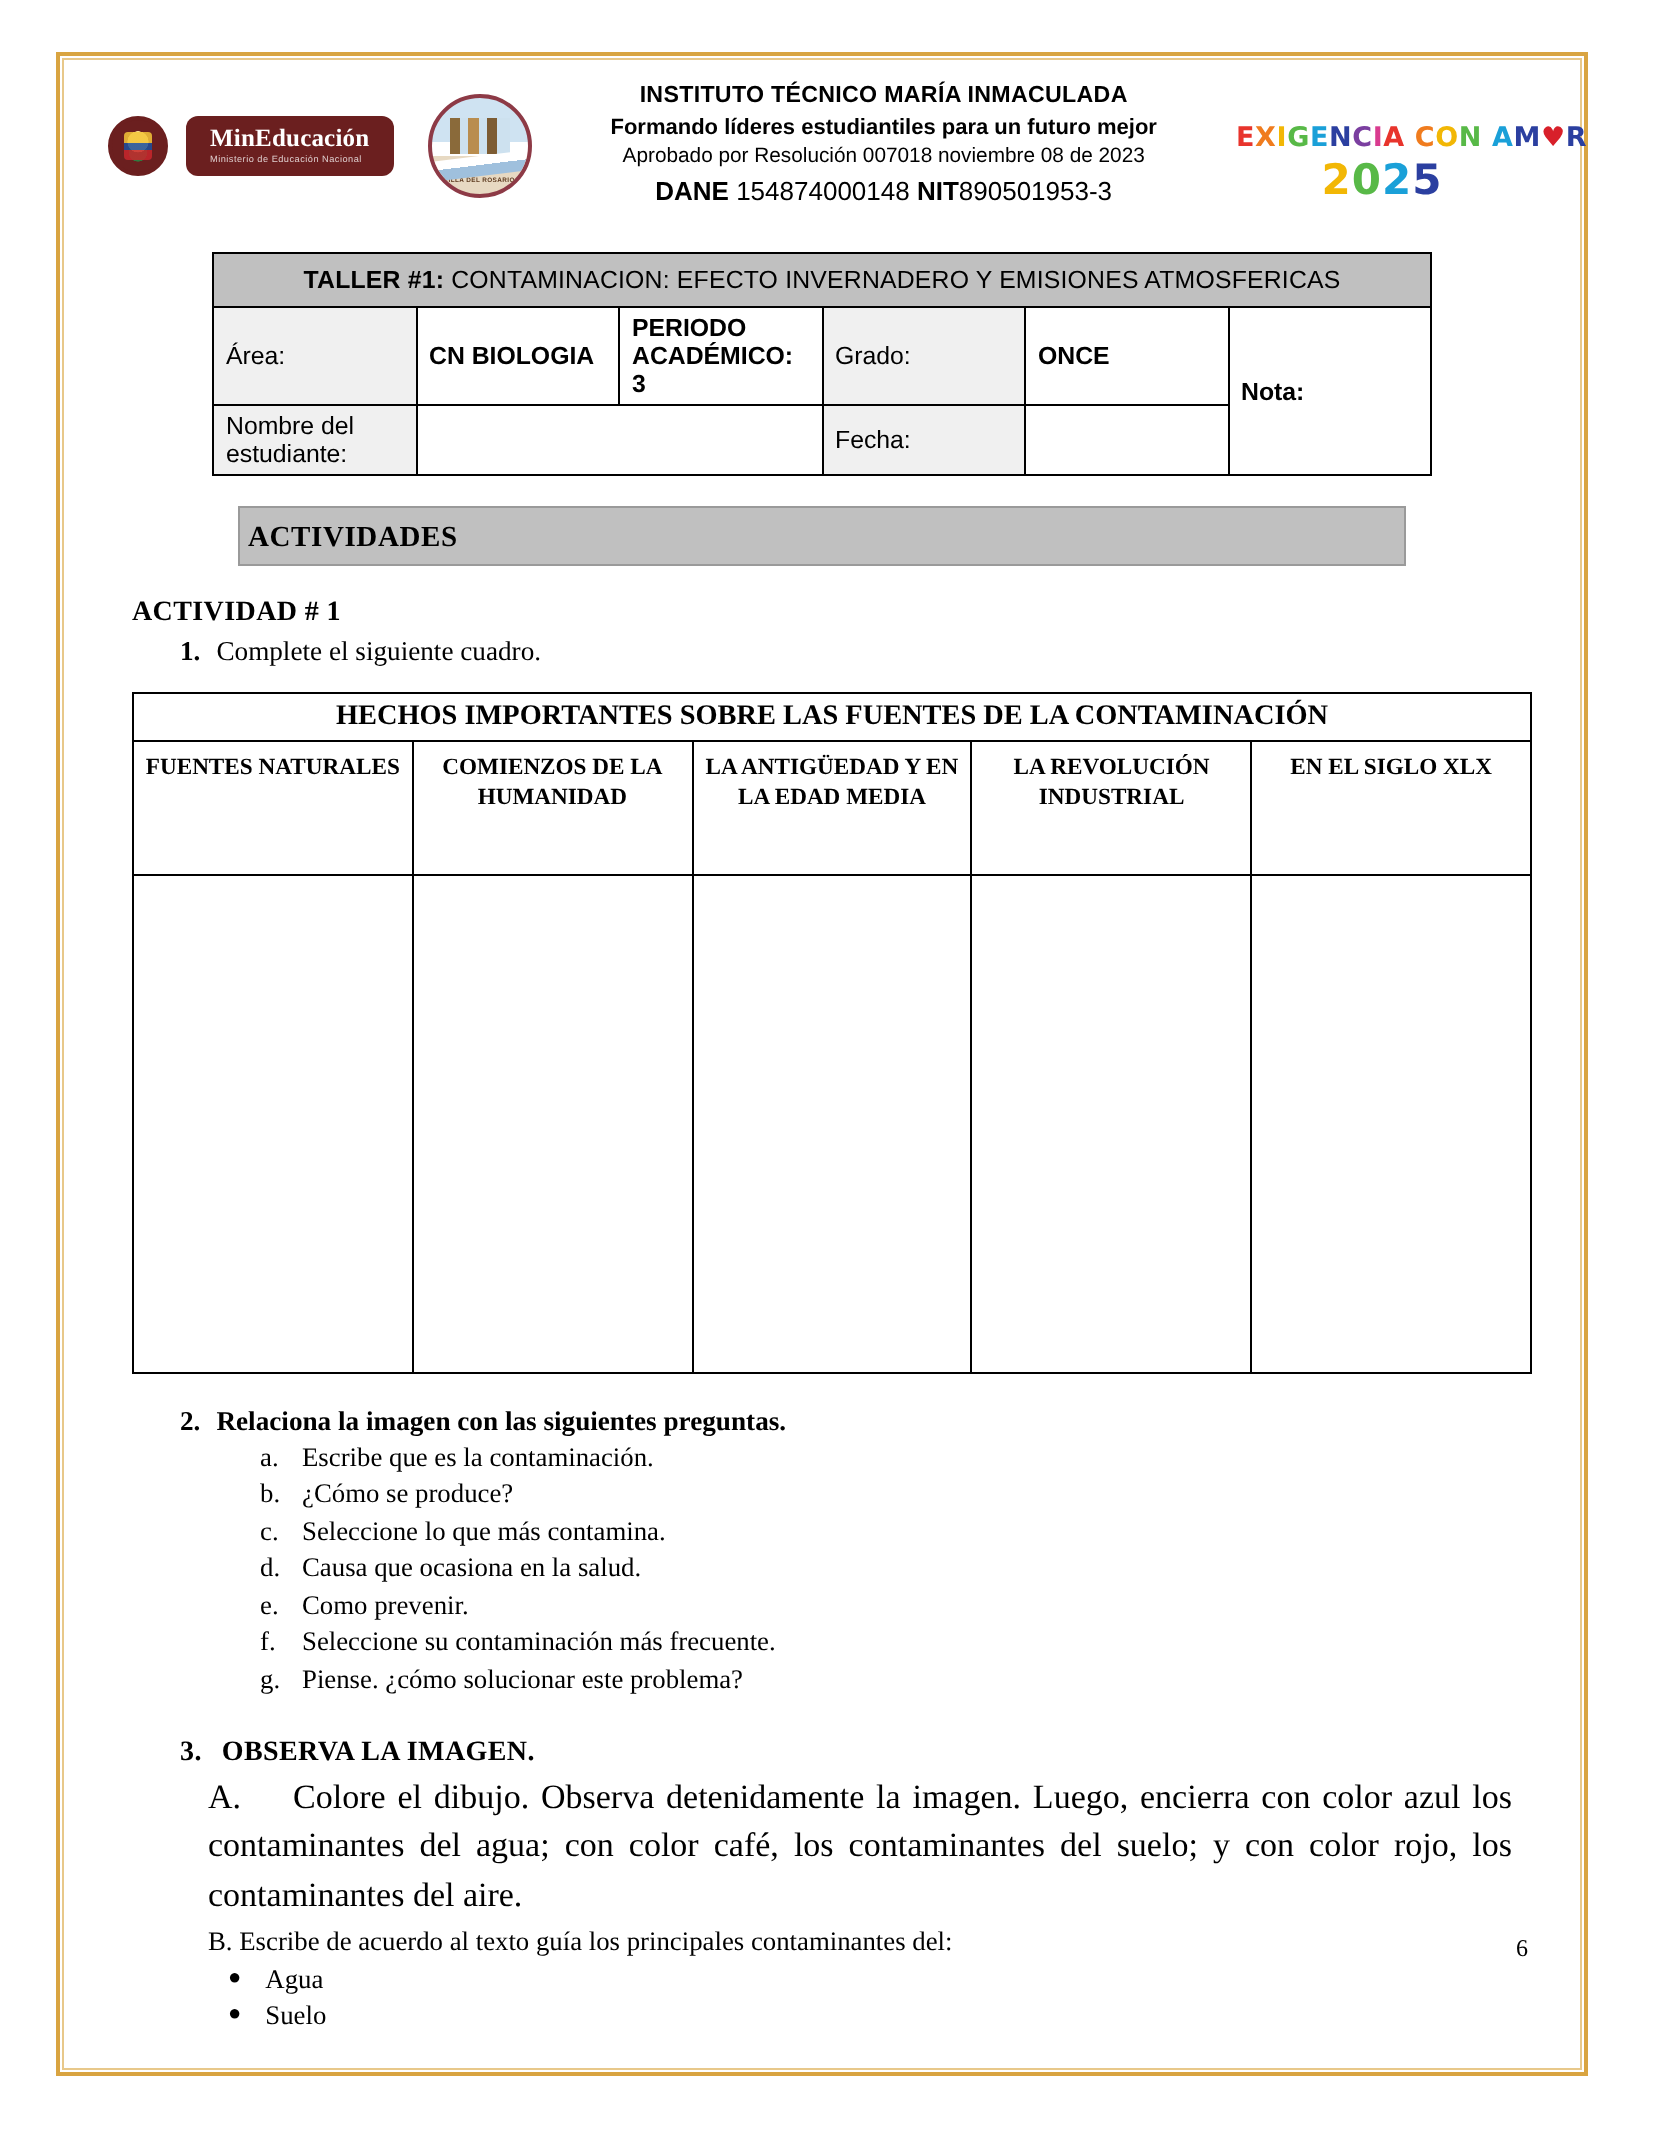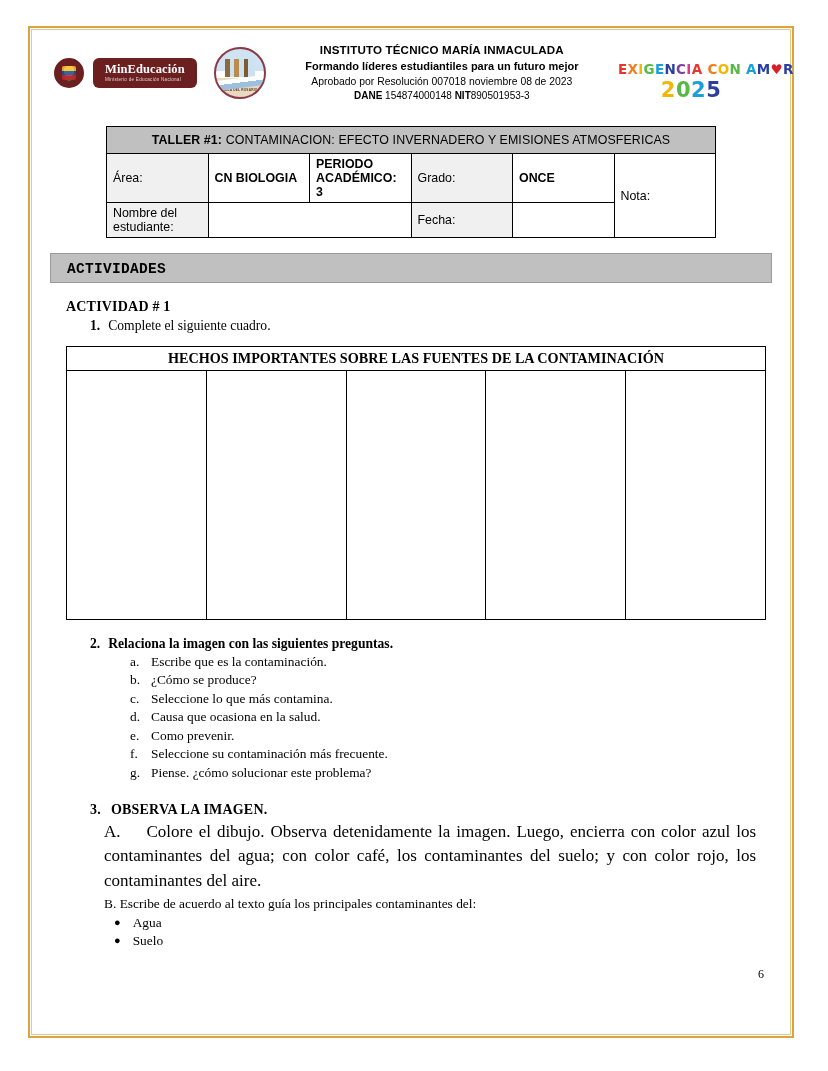--- a/index.html
+++ b/index.html
@@ -145,21 +145,21 @@
   .lh-text {
     flex: 1 1 auto;
     text-align: center;
     font-family: "Liberation Sans", sans-serif;
     line-height: 1.42;
     padding: 0 4px;
   }
   .lh-line1 { font-size: 11.6px; font-weight: bold; letter-spacing: .15px; }
   .lh-line2 { font-size: 11px; font-weight: bold; }
   .lh-line3 { font-size: 10.4px; }
-  .lh-line4 { font-size: 10px; }
+  .lh-line4 { font-size: 13px; }
   .lh-line4 b { font-weight: bold; }
 
   .lh-slogan {
     flex: 0 0 auto;
     text-align: center;
     width: 146px;
     padding-right: 4px;
   }
   .slogan-text {
     font-family: "DejaVu Sans", sans-serif;
@@ -202,37 +202,37 @@
     padding: 4px 6px;
   }
   .it-title b { font-weight: bold; }
   .it-label {
     background: #F0F0F0;
     font-weight: normal;
     font-size: 13.2px;
   }
   .it-val { font-weight: bold; font-size: 13px; }
   .it-nota {
-    font-weight: normal;
+    font-weight: bold;
     font-size: 13.2px;
     vertical-align: middle;
   }
   .it-tall { height: 34px; }
 
   
   .act-bar {
-    width: 722px;
+    width: 584px;
     margin: 15px auto 0 auto;
     background: #C0C0C0;
     border: 1px solid #9a9a9a;
     box-sizing: border-box;
     height: 30px;
     line-height: 30px;
-    padding-left: 16px;
-    font-family: Liberation Mono, monospace;
+    padding-left: 4px;
+    font-family: Liberation Serif, serif;
     font-size: 14.5px;
     font-weight: bold;
     letter-spacing: .3px;
   }
 
   
   .body-area { padding: 0 16px; }
 
   .act-heading {
     font-size: 14px;
@@ -403,20 +403,27 @@
     <div class="num-item indent-2">
       <span class="marker">1.</span>
       <span>Complete el siguiente cuadro.</span>
     </div>
 
     <table class="data-table">
       <thead>
         <tr>
           <th class="dt-title" colspan="5">HECHOS  IMPORTANTES SOBRE LAS FUENTES DE LA CONTAMINACIÓN</th>
         </tr>
+        <tr>
+          <th class="dt-head" style="width:138px">FUENTES NATURALES</th>
+          <th class="dt-head" style="width:137px">COMIENZOS DE LA HUMANIDAD</th>
+          <th class="dt-head" style="width:145px">LA ANTIGÜEDAD Y EN LA EDAD MEDIA</th>
+          <th class="dt-head" style="width:141px">LA REVOLUCIÓN INDUSTRIAL</th>
+          <th class="dt-head" style="width:139px">EN EL SIGLO XLX</th>
+        </tr>
       </thead>
       <tbody>
         <tr class="dt-body">
           <td></td>
           <td></td>
           <td></td>
           <td></td>
           <td></td>
         </tr>
       </tbody>

